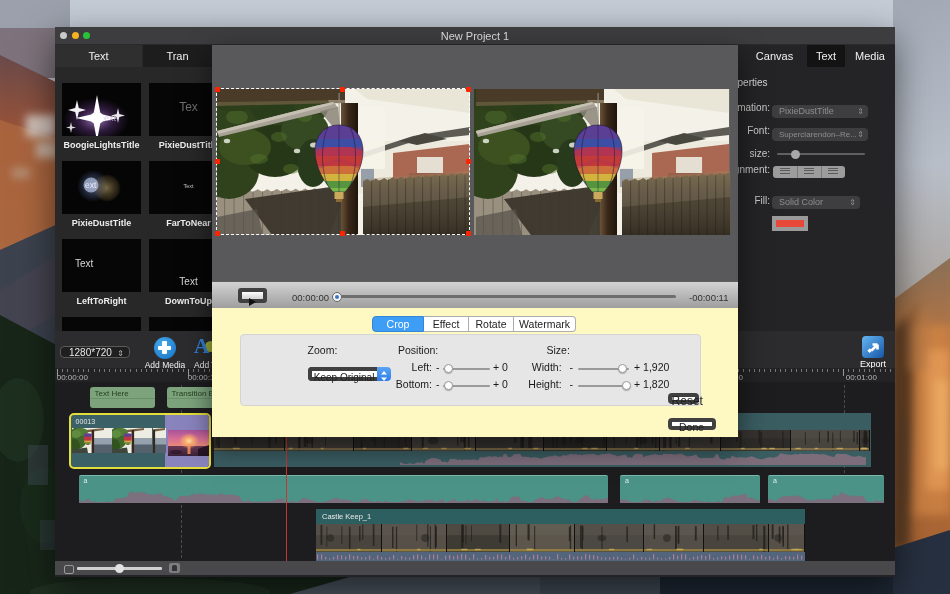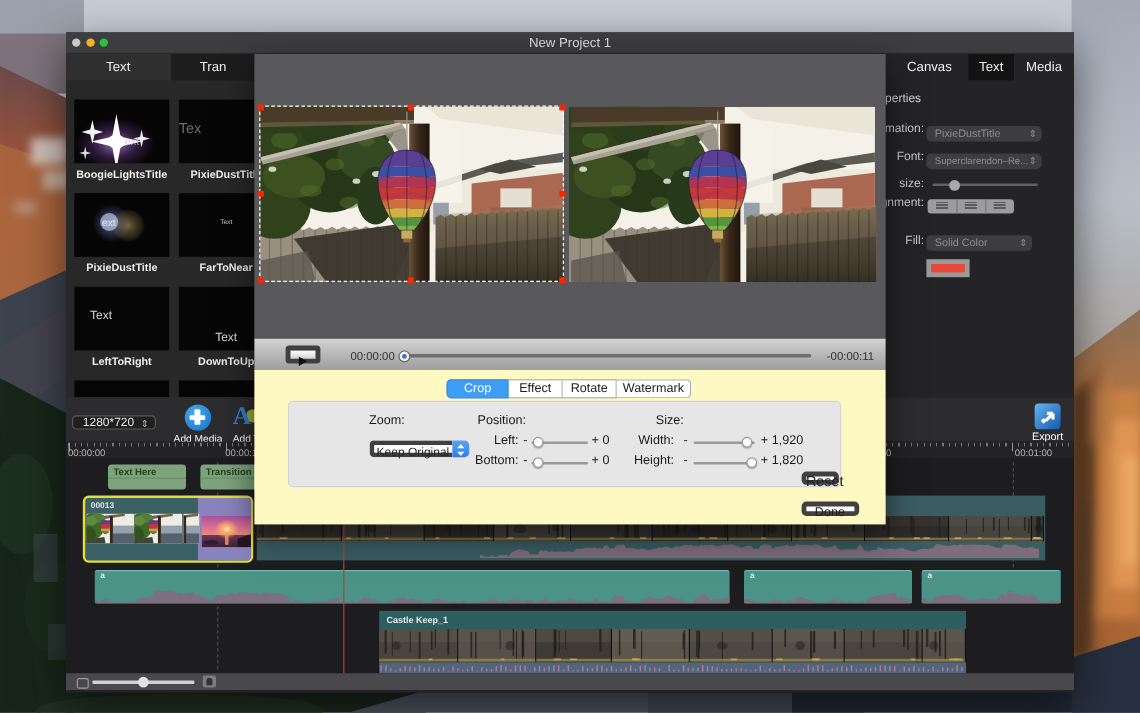--- a/index.html
+++ b/index.html
@@ -9,21 +9,21 @@
  #titlebar{left:0;top:0;width:840px;height:18px;background:#3d3d3f;border-bottom:1px solid #2a2a2a;box-sizing:border-box;}
  .tl{width:7px;height:7px;border-radius:50%;top:5px;}
  #title{width:840px;text-align:center;top:3px;color:#dcdcdc;font-size:11px;}
  #lpanel{left:0;top:18px;width:157px;height:286px;background:#282828;overflow:hidden;}
  .ltab{top:0;height:22px;line-height:22px;text-align:center;color:#f0f0f0;font-size:11px;}
  .thumb{width:79px;height:53px;background:#060606;overflow:hidden;}
  .tlabel{width:79px;text-align:center;color:#ededed;font-size:9px;font-weight:bold;}
  #toolbar{left:0;top:304px;width:840px;height:37px;background:#2c2c2e;}
  #ruler{left:0;top:341px;width:840px;height:14px;background:#232325;}
  .rlab{color:#b4b4b4;font-size:8px;top:5px;}
- #tracks{left:0;top:355px;width:840px;height:179px;background:#1d1d1f;overflow:hidden;font-weight:bold;}
+ #tracks{left:0;top:355px;width:840px;height:179px;background:#1d1d1f;overflow:hidden;}
  #bbar{left:0;top:534px;width:840px;height:14px;background:#49494b;}
  #rpanel{left:683px;top:18px;width:157px;height:286px;background:#242426;overflow:hidden;}
  .rlabel{color:#c9c9c9;font-size:10px;text-align:right;}
  .dd{background:#3e3e40;border-radius:4px;color:#8e8e8e;font-size:9px;line-height:13px;padding-left:7px;box-sizing:border-box;}
  .dd .arr{position:absolute;right:4px;top:0;color:#909090;font-size:8px;}
  #modal{left:212px;top:45px;width:526px;height:392px;box-shadow:0 10px 26px rgba(0,0,0,.55);}
  #preview{left:0;top:0;width:526px;height:236px;background:#59595b;}
  #transport{left:0;top:236px;width:526px;height:27px;background:linear-gradient(#d3d3d3,#9e9e9e);
             border-top:1px solid #5f5f5f;box-sizing:border-box;}
  #mctrl{left:0;top:263px;width:526px;height:129px;background:#fef9c3;}
@@ -122,21 +122,21 @@
  <ellipse cx="34" cy="37" rx="33" ry="22" fill="url(#bg1)"></ellipse>
  <g fill="#fff">
   <path d="M35,12 L38.5,31 L56,35 L38.5,39 L35,58 L31.5,39 L14,35 L31.5,31 Z"></path>
   <path d="M15,17 L16.8,25 L24,27 L16.8,29 L15,37 L13.2,29 L6,27 L13.2,25 Z" opacity=".95"></path>
   <path d="M56,25 L57.3,31 L63,32.5 L57.3,34 L56,40 L54.7,34 L49,32.5 L54.7,31 Z" opacity=".9"></path>
   <path d="M9,39 L10,43.5 L14,44.5 L10,45.5 L9,50 L8,45.5 L4,44.5 L8,43.5 Z" opacity=".85"></path>
  </g>
  <ellipse cx="35" cy="35" rx="7" ry="6" fill="#fff"></ellipse>
  <text x="42" y="38" font-size="9" fill="#cdb8dd" opacity=".75" font-family="Liberation Sans">ext</text>
 </svg></div>
-  <div class="thumb abs" style="left:94px;top:38px;color:#6e6e6e;font-size:12px;text-align:left;line-height:48px;">Tex</div>
+  <div class="thumb abs" style="left:94px;top:38px;color:#6e6e6e;font-size:12px;text-align:center;line-height:48px;">Tex</div>
   <div class="tlabel abs" style="left:7px;top:95px;">BoogieLightsTitle</div>
   <div class="tlabel abs" style="left:94px;top:95px;">PixieDustTitle</div>
   <div class="thumb abs" style="left:7px;top:116px;">
 <svg width="79" height="53">
  <rect width="79" height="53" fill="#050505"></rect>
  <radialGradient id="lg1" cx=".5" cy=".5" r=".5">
   <stop offset="0" stop-color="#7a8ab8" stop-opacity=".75"></stop>
             <stop offset=".7" stop-color="#4a5a8a" stop-opacity=".3"></stop>
   <stop offset="1" stop-color="#4a5a8a" stop-opacity="0"></stop>
  </radialGradient>

